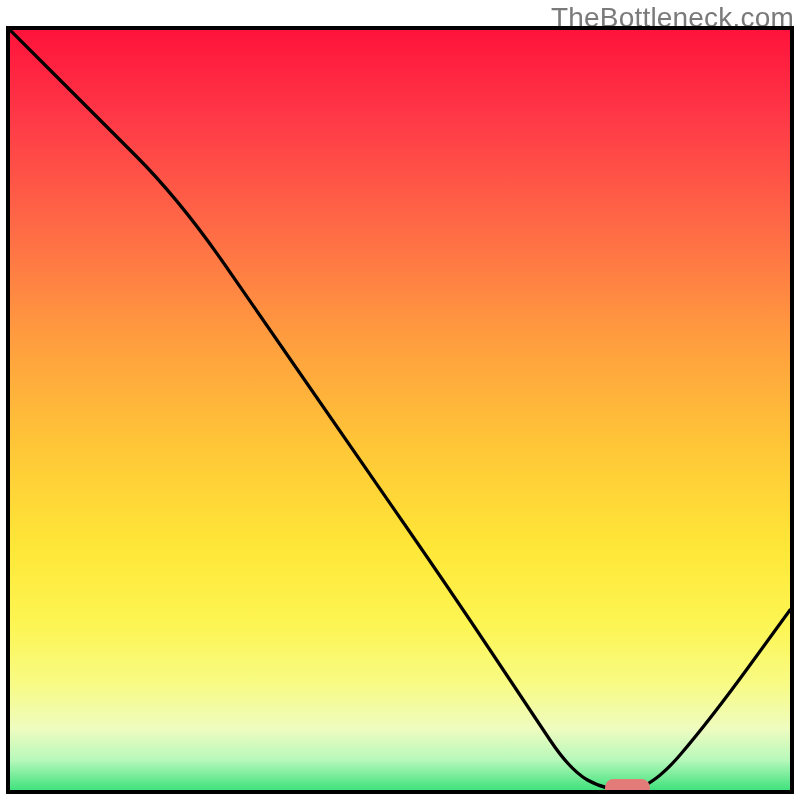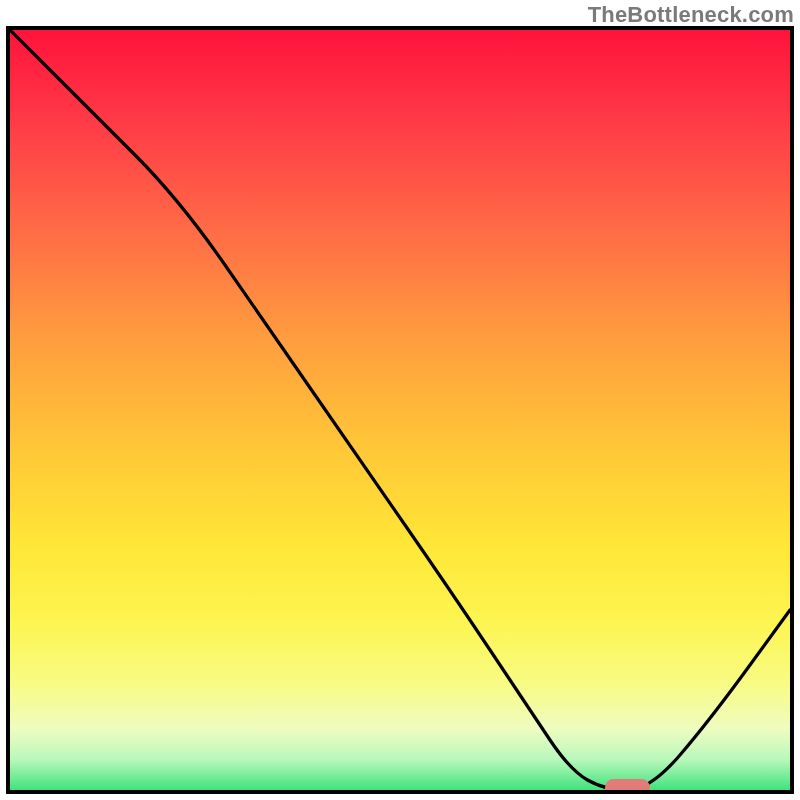--- a/index.html
+++ b/index.html
@@ -57,22 +57,22 @@
     position: absolute;
     background: #e37b78;
     border-radius: 9px;
     height: 17px;
   }
   .watermark {
     position: absolute;
     top: 2px;
     right: 6px;
     font-family: Arial, Helvetica, sans-serif;
-    font-size: 22px;
-    font-weight: 700;
+    font-size: 28px;
+    font-weight: 400;
     color: #7a7a7a;
     letter-spacing: 0.2px;
   }
 </style>
 </head>
 <body>
 
 <div class="stage">
 
   <div class="watermark">TheBottleneck.com</div>

